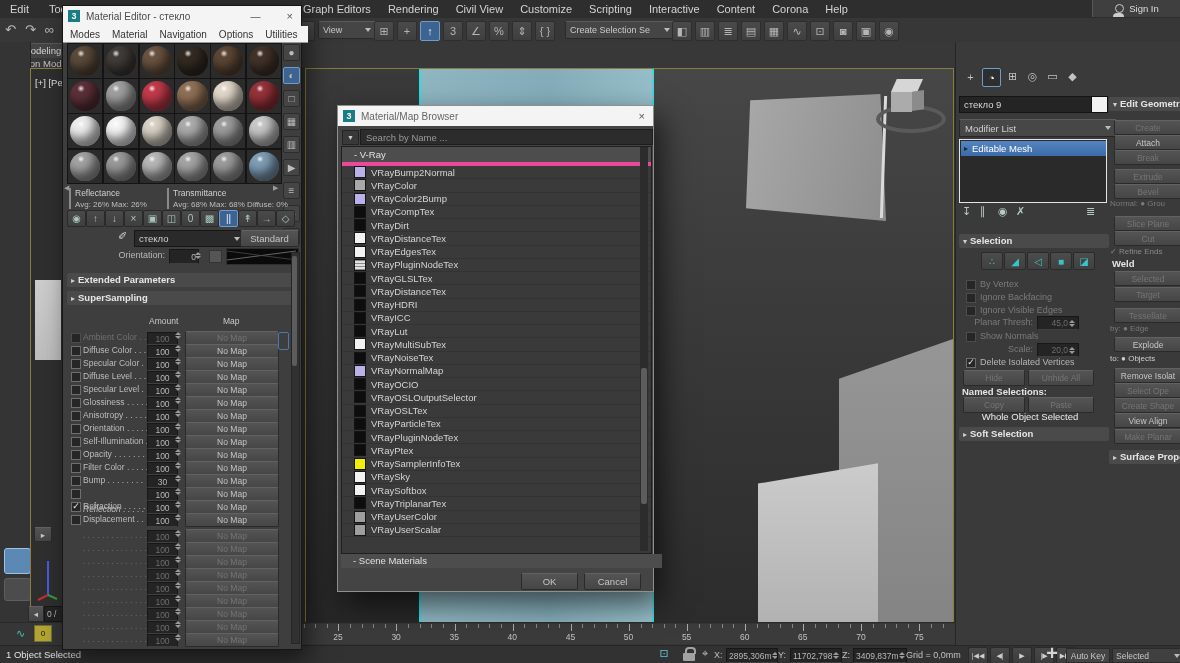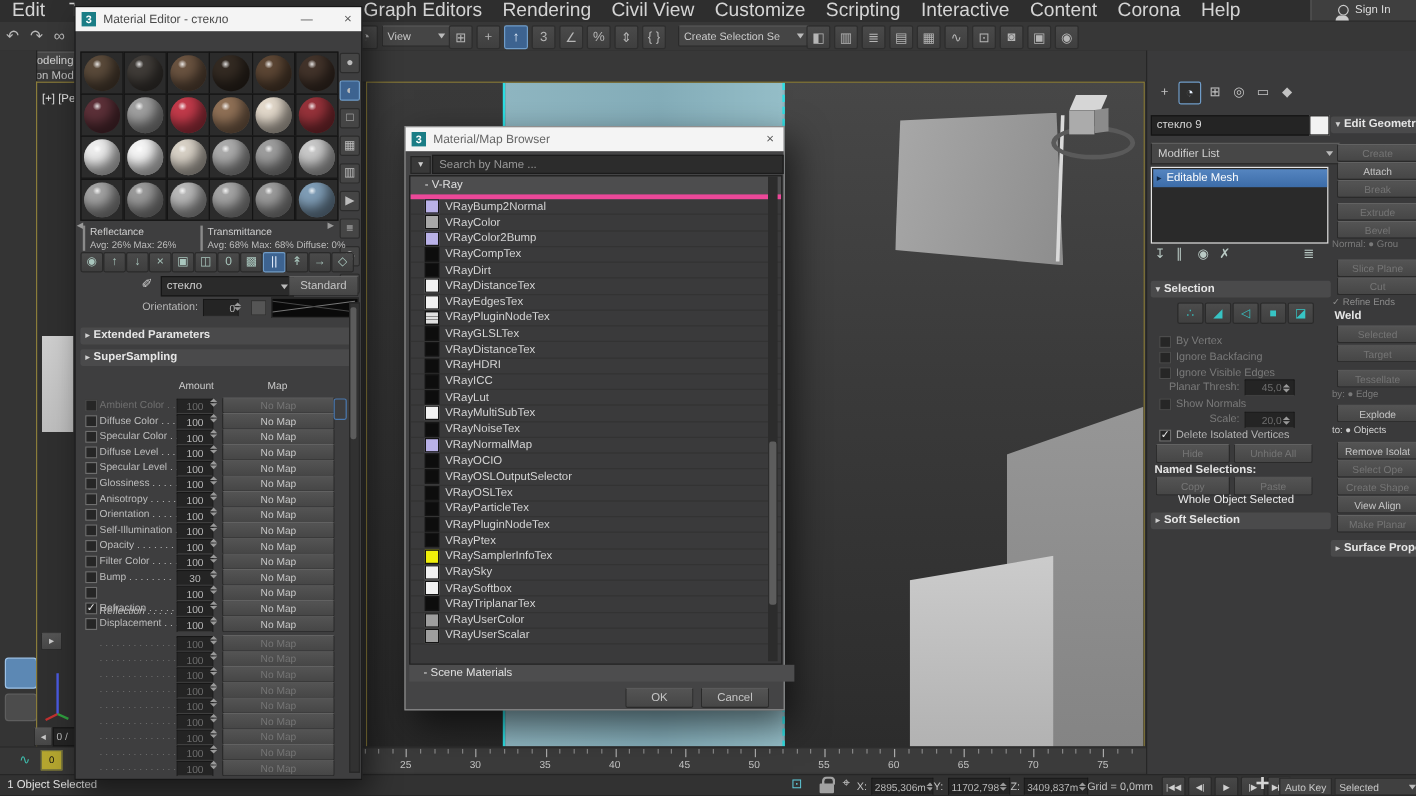--- a/index.html
+++ b/index.html
@@ -26,21 +26,21 @@
   .ro .tri{margin-right:3px;font-size:8px;color:#cfcfcf}
   .ico{display:flex;align-items:center;justify-content:center;color:#b5b5b5;background:linear-gradient(#4a4a4a,#3f3f3f);
        border:1px solid #2e2e2e;border-radius:2px;width:18px;height:18px;font-size:11px}
   .ico.hl{background:#3d6390;border-color:#6f9cc8;color:#e8f2ff}
   .fico{color:#b9b9b9;font-size:13px;line-height:18px}
   .lbl{position:absolute;font-size:9px;color:#b5b5b5;white-space:nowrap}
   .lbl.dim{color:#7a7a7a}
   .arrdn{width:0;height:0;border-left:3px solid transparent;border-right:3px solid transparent;border-top:4px solid #bbb}
   
   .menubar{position:absolute;left:0;top:0;width:1180px;height:18px;background:#2e2e2e;border-bottom:1px solid #242424}
-  .mitem{font-size:16px;color:#d4d4d4;white-space:nowrap}
+  .mitem{font-size:11px;color:#d4d4d4;white-space:nowrap}
   #menuLeft{position:absolute;left:10px;top:0;height:18px;display:flex;gap:20px;align-items:center;width:52px;overflow:hidden}
   #menuRight{position:absolute;left:303px;top:0;height:18px;display:flex;gap:17px;align-items:center}
   .signin{position:absolute;left:1092px;top:0;width:88px;height:17px;background:#3f3f3f;border-left:1px solid #555;
           display:flex;align-items:center;justify-content:center;font-size:9.5px;color:#ddd;gap:5px}
   .person{width:7px;height:7px;border:1px solid #ccc;border-radius:50%;position:relative;display:inline-block}
   .person::after{content:"";position:absolute;left:-3px;top:8px;width:11px;height:4px;border-radius:4px 4px 0 0;background:#ccc}
   
   .toolbar{position:absolute;left:0;top:18px;width:1180px;height:24px;background:#373737;border-bottom:1px solid #2b2b2b}
   #tbLeft{position:absolute;left:5px;top:3px;display:flex;gap:9px}
   #tbA{position:absolute;left:295px;top:3px;display:flex;gap:4px}
@@ -529,20 +529,27 @@
     </div>
   </div>
 
   <div class="meditor">
     <div class="metitle">
       <span class="maxlogo">3</span>
       <span class="metitletext">Material Editor - стекло</span>
       <span class="winmin">—</span>
       <span class="winclose">×</span>
     </div>
+    <div class="memenu" id="meMenu">
+        <div class="memitem">Modes</div>
+        <div class="memitem">Material</div>
+        <div class="memitem">Navigation</div>
+        <div class="memitem">Options</div>
+        <div class="memitem">Utilities</div>
+      </div>
     <div id="slots">
         <div class="slot" style="left: 0px; top: 0px; width: 34.3px; height: 33.8px;">
           <div class="sphere" style="background: rgb(90, 74, 58);"></div>
         </div>
         <div class="slot" style="left: 35.8px; top: 0px; width: 34.3px; height: 33.8px;">
           <div class="sphere" style="background: rgb(64, 60, 56);"></div>
         </div>
         <div class="slot" style="left: 71.6px; top: 0px; width: 34.3px; height: 33.8px;">
           <div class="sphere" style="background: rgb(106, 83, 64);"></div>
         </div>

